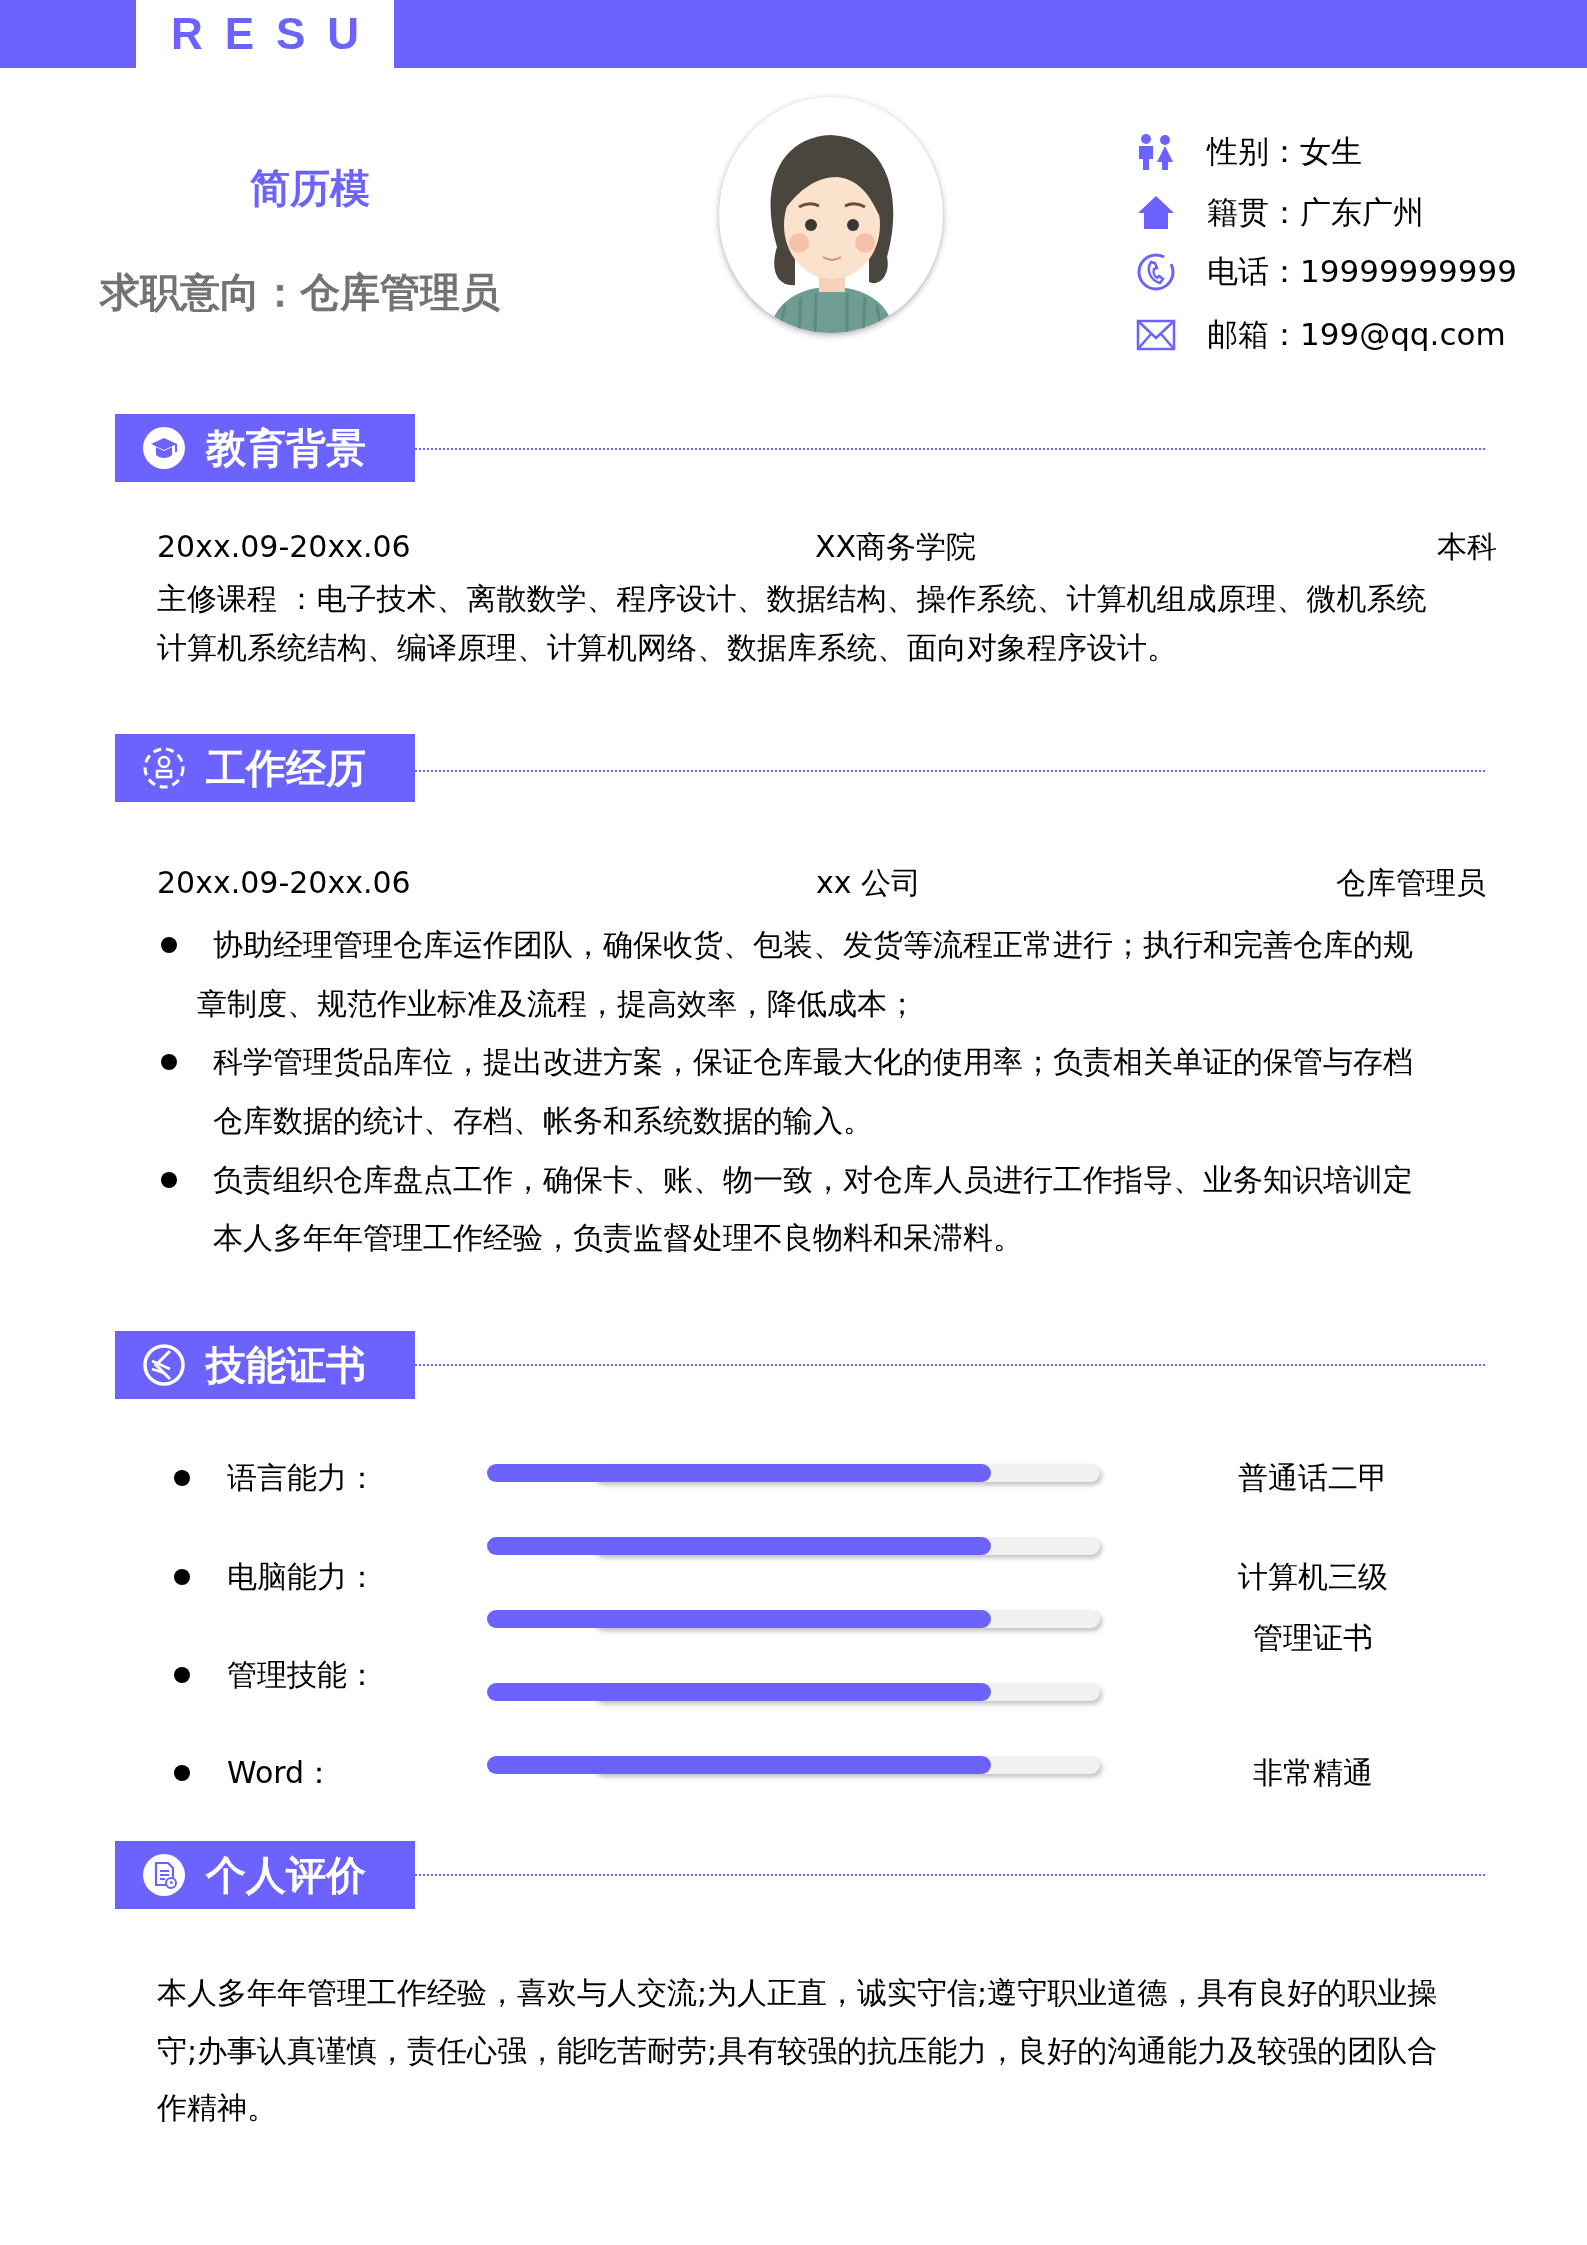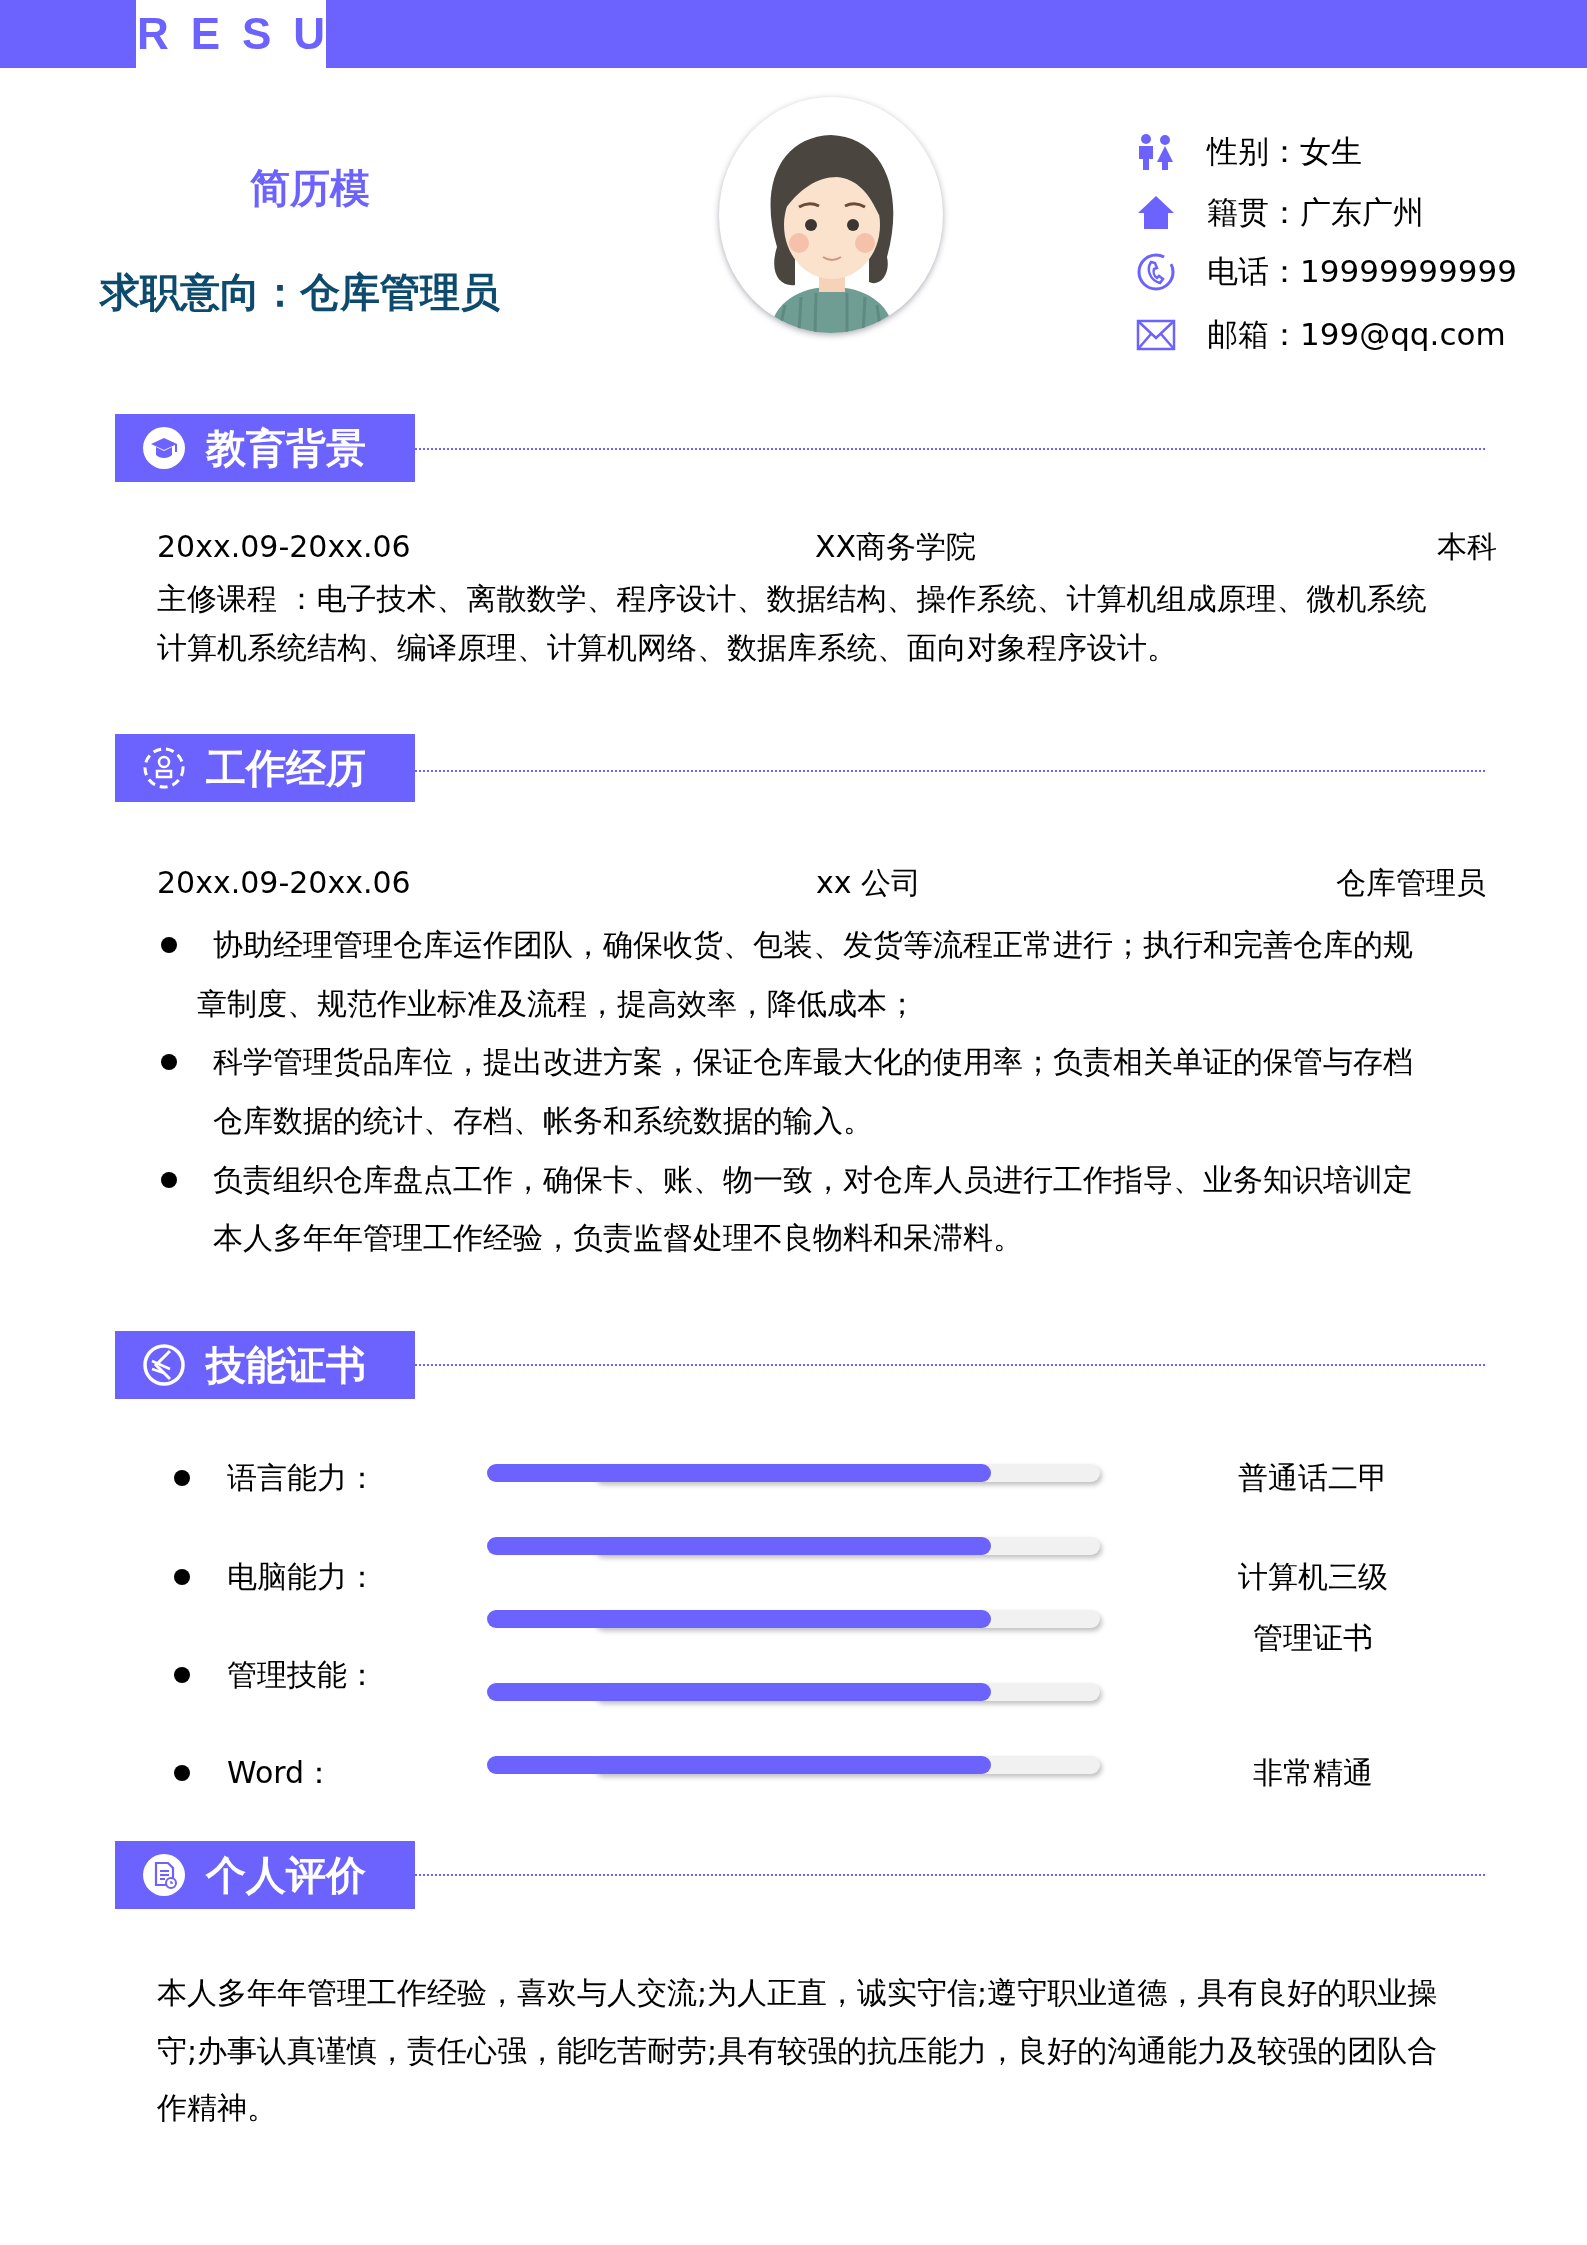--- a/index.html
+++ b/index.html
@@ -2,28 +2,28 @@
 <html><head>
 <meta charset="utf-8">
 <style>
   html, body { margin: 0; padding: 0; background: #ffffff; }
   body { width: 1587px; height: 2245px; position: relative; overflow: hidden;
          font-family: "DejaVu Sans", "Liberation Sans", sans-serif; color: #000; }
   .abs { position: absolute; }
 
   
   .topbar { left: 0; top: 0; width: 1587px; height: 68px; background: #6c63ff; }
-  .resu-box { left: 136px; top: 0; width: 190px; height: 68px; background: #ffffff;
+  .resu-box { left: 136px; top: 0; width: 258px; height: 68px; background: #ffffff;
               display: flex; align-items: center; justify-content: center; }
   .resu-text { font-family: "Liberation Sans", sans-serif; font-weight: bold; font-size: 44px;
                letter-spacing: 22px; color: #6c63ff; padding-left: 22px; }
 
   .title { left: 120px; top: 146px; width: 380px; text-align: center; font-size: 40px;
            font-weight: bold; color: #6c63ff; line-height: 84px; }
-  .subtitle { left: 100px; top: 266px; font-size: 40px; font-weight: bold; color: #0c4a6e;
+  .subtitle { left: 100px; top: 266px; font-size: 40px; font-weight: bold; color: #737373;
               line-height: 52px; white-space: nowrap; }
 
   
   .avatar { left: 719px; top: 97px; width: 224px; height: 236px; border-radius: 50%;
             background: #fff; box-shadow: 0 2px 6px rgba(80,70,90,0.45); overflow: hidden; }
 
   
   .contact-row { left: 1135px; height: 44px; display: flex; align-items: center; }
   .contact-icon { width: 42px; height: 42px; display: flex; align-items: center; justify-content: center; }
   .contact-text { margin-left: 30px; font-size: 31px; white-space: nowrap; }

